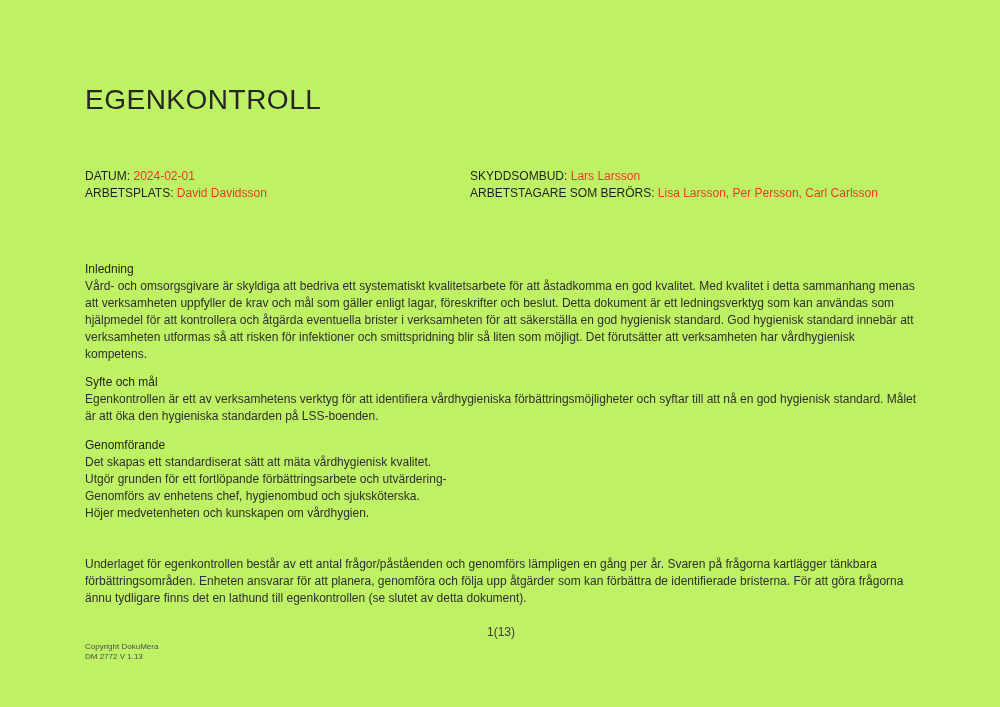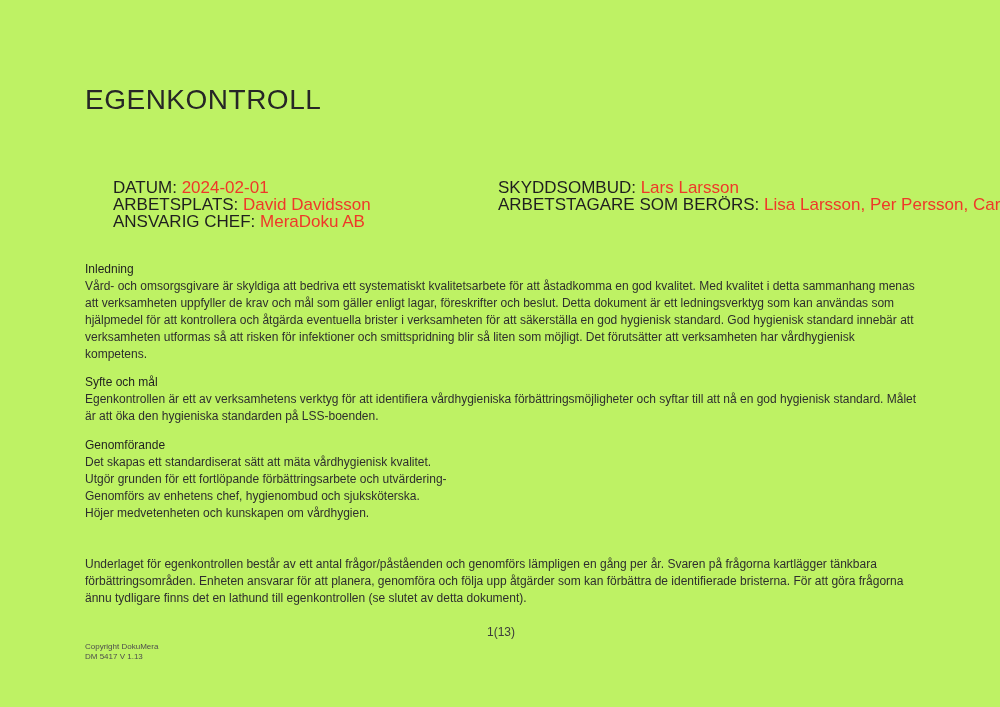--- a/index.html
+++ b/index.html
@@ -33,25 +33,24 @@
   .doc-subtitle {
     position: absolute;
     left: 85px; top: 120px;
     font-size: 12.5px;
     letter-spacing: 1.1px;
     color: #333333;
     white-space: nowrap;
   }
   .meta-col {
     position: absolute;
-    top: 180px;
-    font-size: 17px;
+    top: 168px;
+    font-size: 12px;
     line-height: 16.8px;
     white-space: nowrap;
-    margin-left: 28px;
   }
   .meta-left  { left: 85px; }
   .meta-right { left: 470px; }
   .meta-label { color: #1f1f1f; }
   .meta-value { color: var(--accent, #ef3829); }
   .section {
     position: absolute;
     left: 85px;
     width: 832px;
     font-size: 12px;
@@ -99,24 +98,20 @@
 
   <div class="meta-col meta-left">
     <div>
       <span class="meta-label">DATUM:</span>
       <span class="meta-value">2024-02-01</span>
     </div>
     <div>
       <span class="meta-label">ARBETSPLATS:</span>
       <span class="meta-value">David Davidsson</span>
     </div>
-    <div>
-      <span class="meta-label">ANSVARIG CHEF:</span>
-      <span class="meta-value">MeraDoku AB</span>
-    </div>
   </div>
 
   <div class="meta-col meta-right">
     <div>
       <span class="meta-label">SKYDDSOMBUD:</span>
       <span class="meta-value">Lars Larsson</span>
     </div>
     <div>
       <span class="meta-label">ARBETSTAGARE SOM BERÖRS:</span>
       <span class="meta-value">Lisa Larsson, Per Persson, Carl Carlsson</span>
@@ -142,16 +137,16 @@
   </div>
 
   <div class="section" id="section-underlag">
     <p>Underlaget för egenkontrollen består av ett antal frågor/påståenden och genomförs lämpligen en gång per år. Svaren på frågorna kartlägger tänkbara förbättringsområden. Enheten ansvarar för att planera, genomföra och följa upp åtgärder som kan förbättra de identifierade bristerna. För att göra frågorna ännu tydligare finns det en lathund till egenkontrollen (se slutet av detta dokument).</p>
   </div>
 
   <div class="page-number">1(13)</div>
 
   <div class="copyright">
     <div>Copyright DokuMera</div>
-    <div>DM 5417 V 1.13</div>
+    <div>DM 2772 V 1.13</div>
   </div>
 
 </div>
 
 </body></html>

